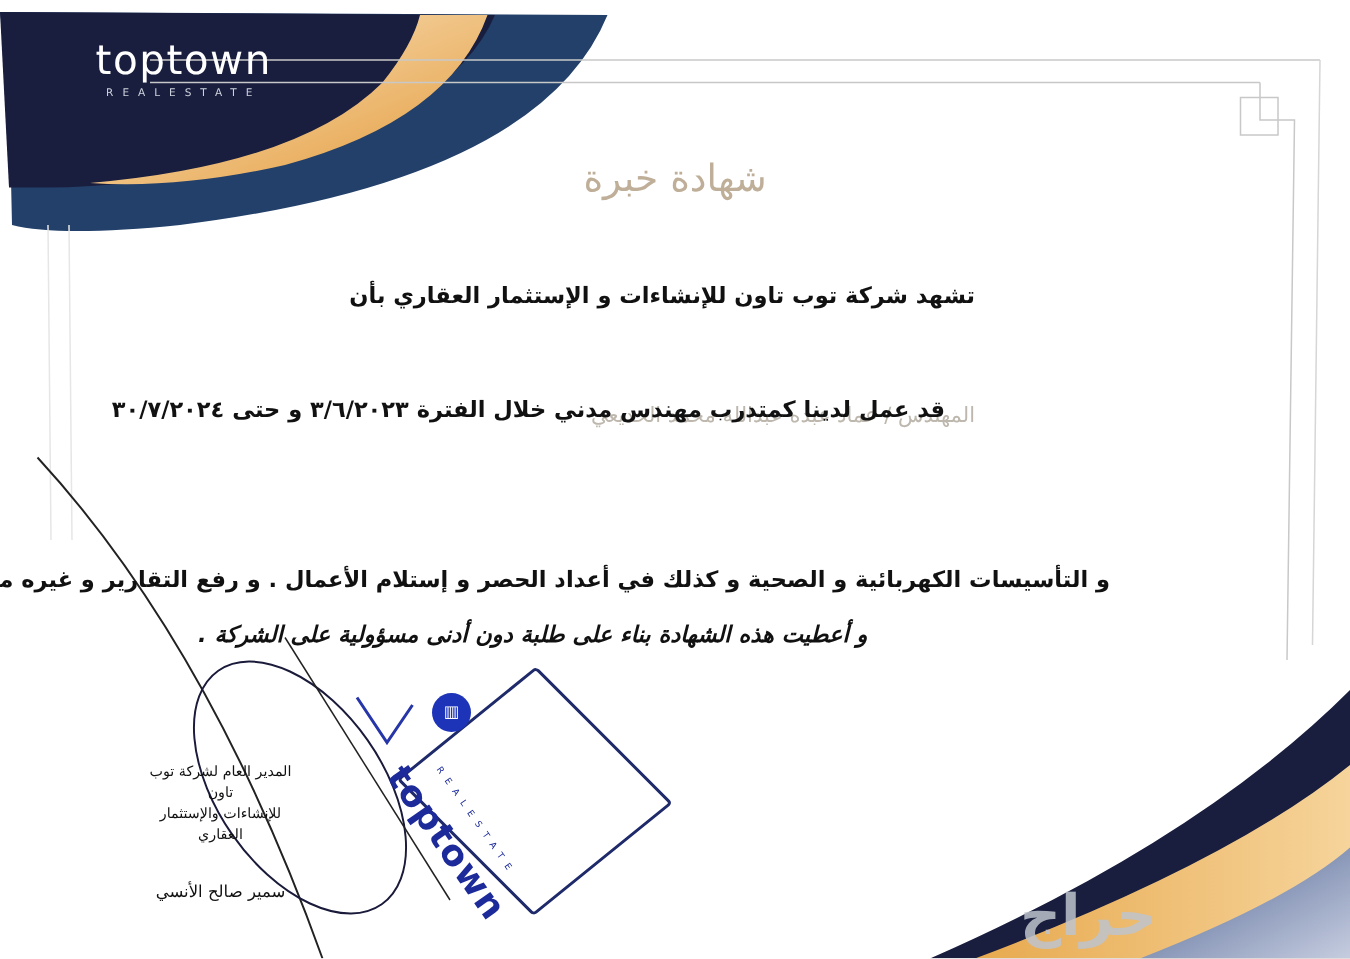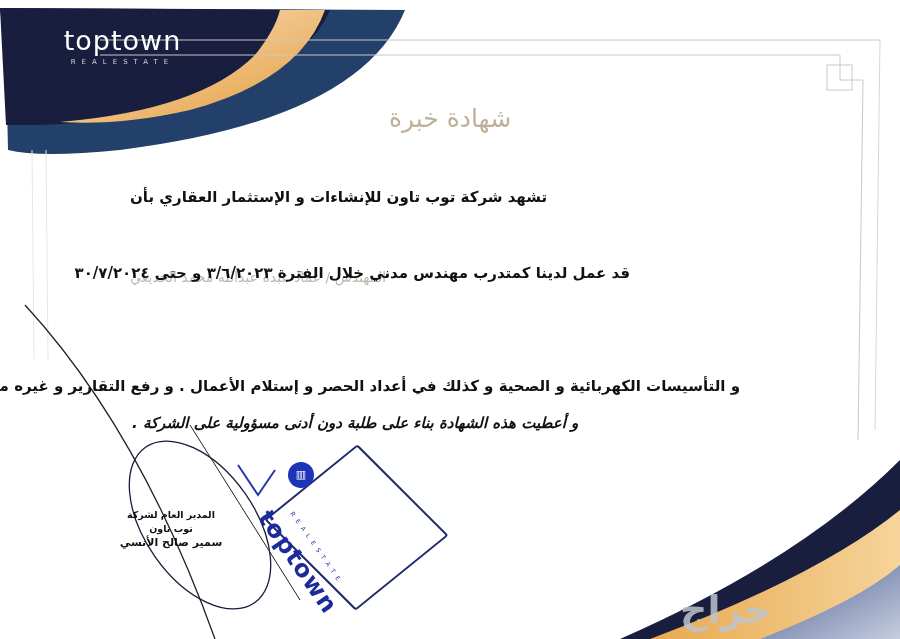--- a/index.html
+++ b/index.html
@@ -17,25 +17,25 @@
   .logo .word { font-family: "DejaVu Sans", sans-serif; font-size: 27px; letter-spacing: 1px; line-height: 30px; }
   .logo .sub { font-size: 7px; letter-spacing: 6px; color: #cfd4de; margin-top: 2px; }
   .title {
     position: absolute; top: 104px; left: 0; width: 900px; text-align: center;
     color: #bfae98; font-size: 25px; direction: rtl;
   }
   .line {
     position: absolute; left: 130px; width: 520px; direction: rtl; text-align: left;
     color: #111; font-size: 15px; font-weight: bold; white-space: nowrap;
   }
-  .center { text-align: left; }
+  .center { text-align: right; }
   .name { color: #bdb7ad; font-weight: normal; font-size: 14px; margin-top: 40px; }
   .signer {
-    position: absolute; left: 116px; top: 508px; width: 110px; direction: rtl; text-align: center;
-    font-size: 9.5px; font-weight: bold; color: #111; line-height: 14px;
+    position: absolute; left: 92px; top: 508px; width: 110px; direction: rtl; text-align: center;
+    font-size: 9.5px; font-weight: normal; color: #111; line-height: 14px;
   }
   .stamp {
     position: absolute; left: 292px; top: 468px; width: 125px; height: 115px;
     border: 2px solid #1f2a6b; transform: rotate(45deg) skewX(-6deg); transform-origin: center;
     border-radius: 3px; background: rgba(255,255,255,0.6);
   }
   .stamp-text {
     position: absolute; left: 275px; top: 505px; transform: rotate(55deg); transform-origin: left top;
     color: #1c2a9a; font-size: 24px; font-weight: bold; letter-spacing: 1px;
   }
@@ -103,21 +103,22 @@
   <div class="title">شهادة خبرة</div>
 
   <div class="line center" style="top:188px;">تشهد شركة توب تاون للإنشاءات و الإستثمار العقاري بأن</div>
   <div class="line center name" style="top:229px;">المهندس / عماد عبده عبدالله محمد الحديعي</div>
   <div class="line" style="top:264px; left:120px; width:510px;">قد عمل لدينا كمتدرب مهندس مدني خلال الفترة ٣/٦/٢٠٢٣ و حتى ٣٠/٧/٢٠٢٤</div>
   <div class="line" style="top:377px; left:120px; width:620px;">و التأسيسات الكهربائية و الصحية و كذلك في أعداد الحصر و إستلام الأعمال . و رفع التقارير و غيره من الأعمال .</div>
   <div class="line" style="top:414px; left:132px; width:545px;font-style:italic;">و أعطيت هذه الشهادة بناء على طلبة دون أدنى مسؤولية على الشركة .</div>
 
   <div class="signer">
     <div>المدير العام لشركة توب تاون</div>
-    <div style="font-size:11px;">سمير صالح الأنسي</div>
+    <div>للإنشاءات والإستثمار العقاري</div>
+    <div style="font-size:11px;margin-top:24px;">سمير صالح الأنسي</div>
   </div>
 
   <div class="stamp"></div>
   <div class="stamp-icon">▥</div>
   <div class="stamp-text">toptown</div>
   <div class="stamp-sub">REALESTATE</div>
 
   <div class="watermark">حراج</div>
 </div>
 

